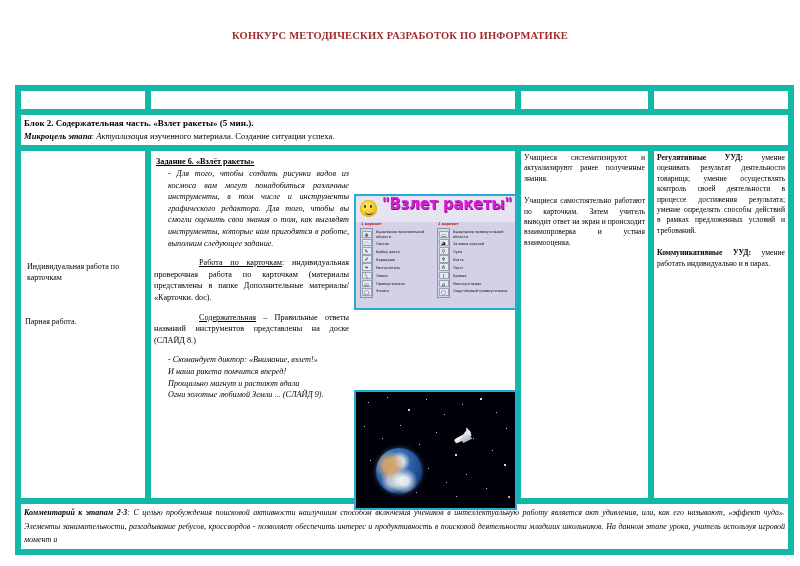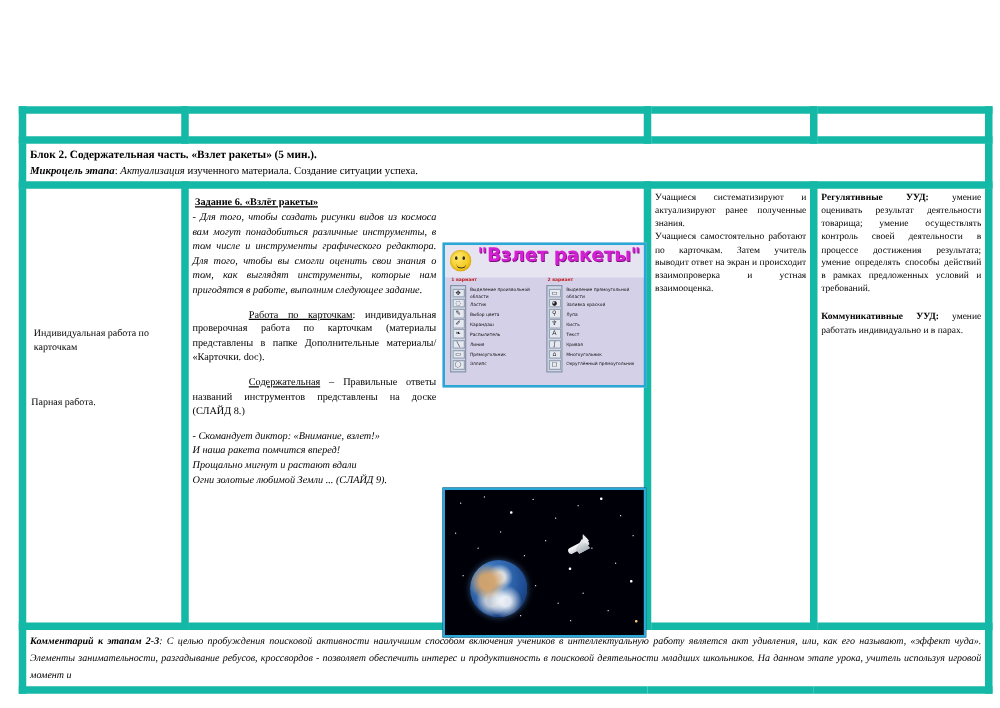--- a/index.html
+++ b/index.html
@@ -97,21 +97,21 @@
     margin: 0 0 1px 2px;
     line-height: 11px;
   }
   .para-just {
     text-align: justify;
     text-justify: inter-word;
     font-size: 8.2px;
     line-height: 11.6px;
     margin: 0;
   }
-  .it { font-style: italic; }
+  .it { font-style: italic; margin-left: 14px; }
   .u  { text-decoration: underline; padding-left: 45px; }
   .bl-left { width: 195px; }
   .spacer-h { height: 8px; }
 
   
   .slide1 {
     position: absolute;
     left: 200px;
     top: 41px;
     width: 163px;
@@ -275,39 +275,40 @@
     clip-path: polygon(0 100%, 65% 0, 100% 100%);
   }
 
   
   .p-right {
     font-size: 7.6px;
     line-height: 10.4px;
     text-align: justify;
     margin: 0;
   }
-  .p-right + .p-right { }
+  .p-right + .p-right { margin-top: 12px; }
   .bold { font-weight: bold; }
 
   
   .comment {
     font-style: italic;
     font-size: 8px;
     line-height: 13.5px;
     text-align: justify;
     margin: 0;
   }
   .comment .lbl { font-weight: bold; }
 </style>
 </head>
 <body>
 
 <div class="page">
 
   <div class="doc-title">
+    <div>КОНКУРС МЕТОДИЧЕСКИХ РАЗРАБОТОК ПО ИНФОРМАТИКЕ</div>
   </div>
 
   <table class="tbl">
     <colgroup>
       <col class="c1">
         <col class="c2">
         <col class="c3">
         <col class="c4">
     </colgroup>
     <tbody>

